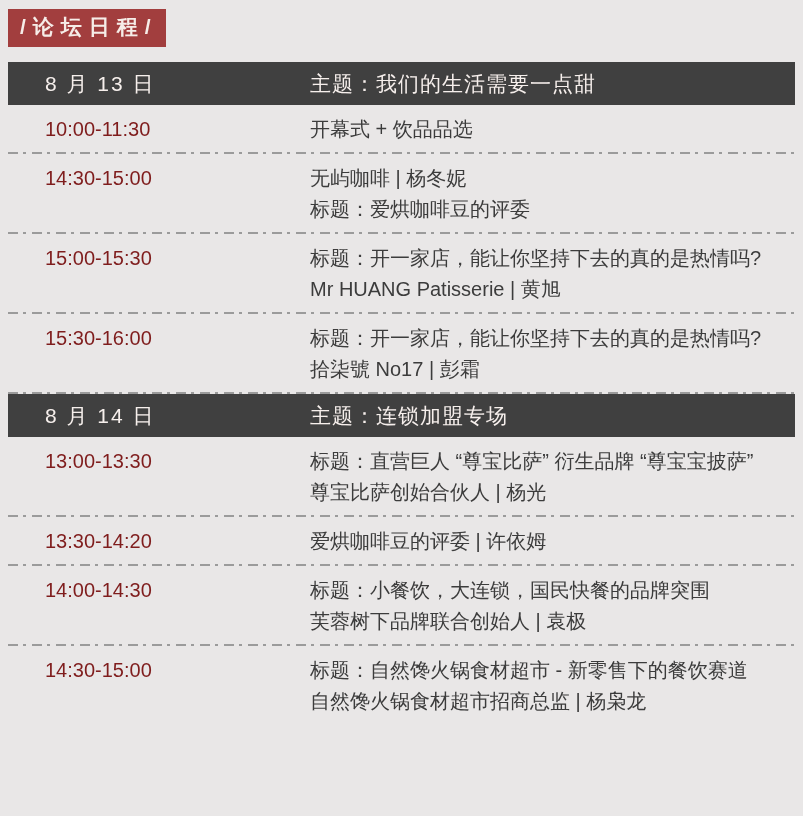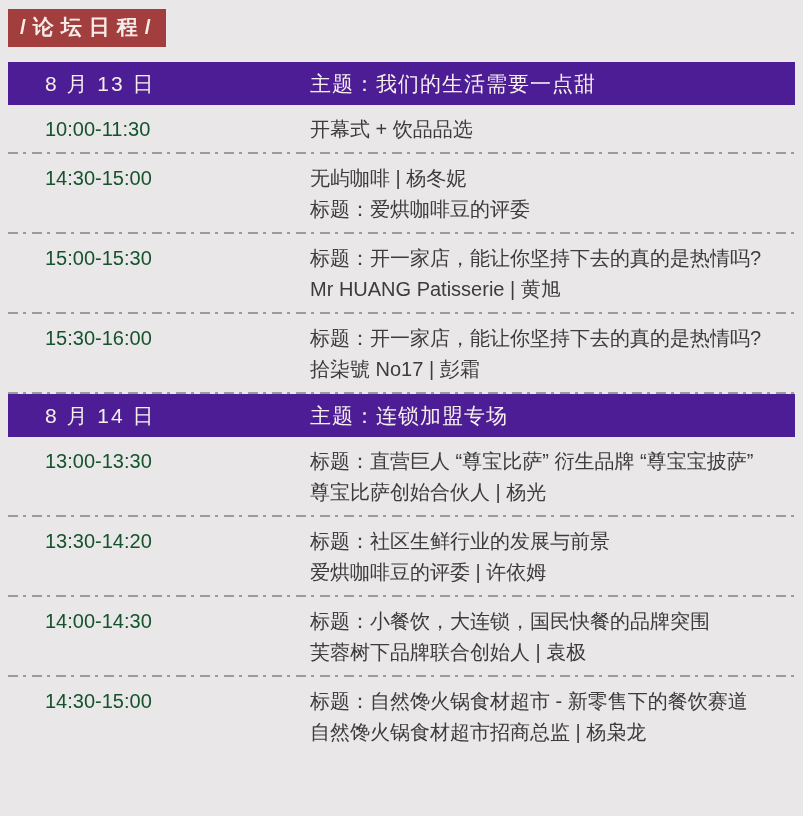--- a/index.html
+++ b/index.html
@@ -19,38 +19,38 @@
     font-size:21px;
     font-weight:bold;
     letter-spacing:7px;
     padding:4px 8px 6px 12px;
     margin-left:0;
   }
 
   .day-band {
     margin-top:15px;
     height:43px;
-    background:#4c1d95;
+    background:#404040;
     color:#f6efec;
     display:grid;
     grid-template-columns:302px 1fr;
     align-items:center;
     font-size:21px;
   }
   .day-band .date { padding-left:37px; letter-spacing:2px; }
   .day-band .theme { letter-spacing:1px; }
 
   .session {
     display:grid;
     grid-template-columns:302px 1fr;
     padding:9px 0 7px 0;
     font-size:20px;
     line-height:31px;
   }
-  .session .time { padding-left:37px; color:#14532d; }
+  .session .time { padding-left:37px; color:#7f1d1d; }
   .session .content { padding-right:10px; }
 
   .divider {
     height:2px;
     background-image:repeating-linear-gradient(90deg,
       #9b9b9b 0 10px, rgba(0,0,0,0) 10px 15px,
       #9b9b9b 15px 18px, rgba(0,0,0,0) 18px 24px);
     background-repeat:repeat-x;
     background-size:100% 2px;
   }
@@ -115,21 +115,20 @@
     <div class="content">
       <div>标题：直营巨人 “尊宝比萨” 衍生品牌 “尊宝宝披萨”</div>
       <div>尊宝比萨创始合伙人 | 杨光</div>
     </div>
   </div>
   <div class="divider"></div>
 
   <div class="session">
     <div class="time">13:30-14:20</div>
     <div class="content">
-      <div>标题：社区生鲜行业的发展与前景</div>
       <div>爱烘咖啡豆的评委 | 许依姆</div>
     </div>
   </div>
   <div class="divider"></div>
 
   <div class="session">
     <div class="time">14:00-14:30</div>
     <div class="content">
       <div>标题：小餐饮，大连锁，国民快餐的品牌突围</div>
       <div>芙蓉树下品牌联合创始人 | 袁极</div>

